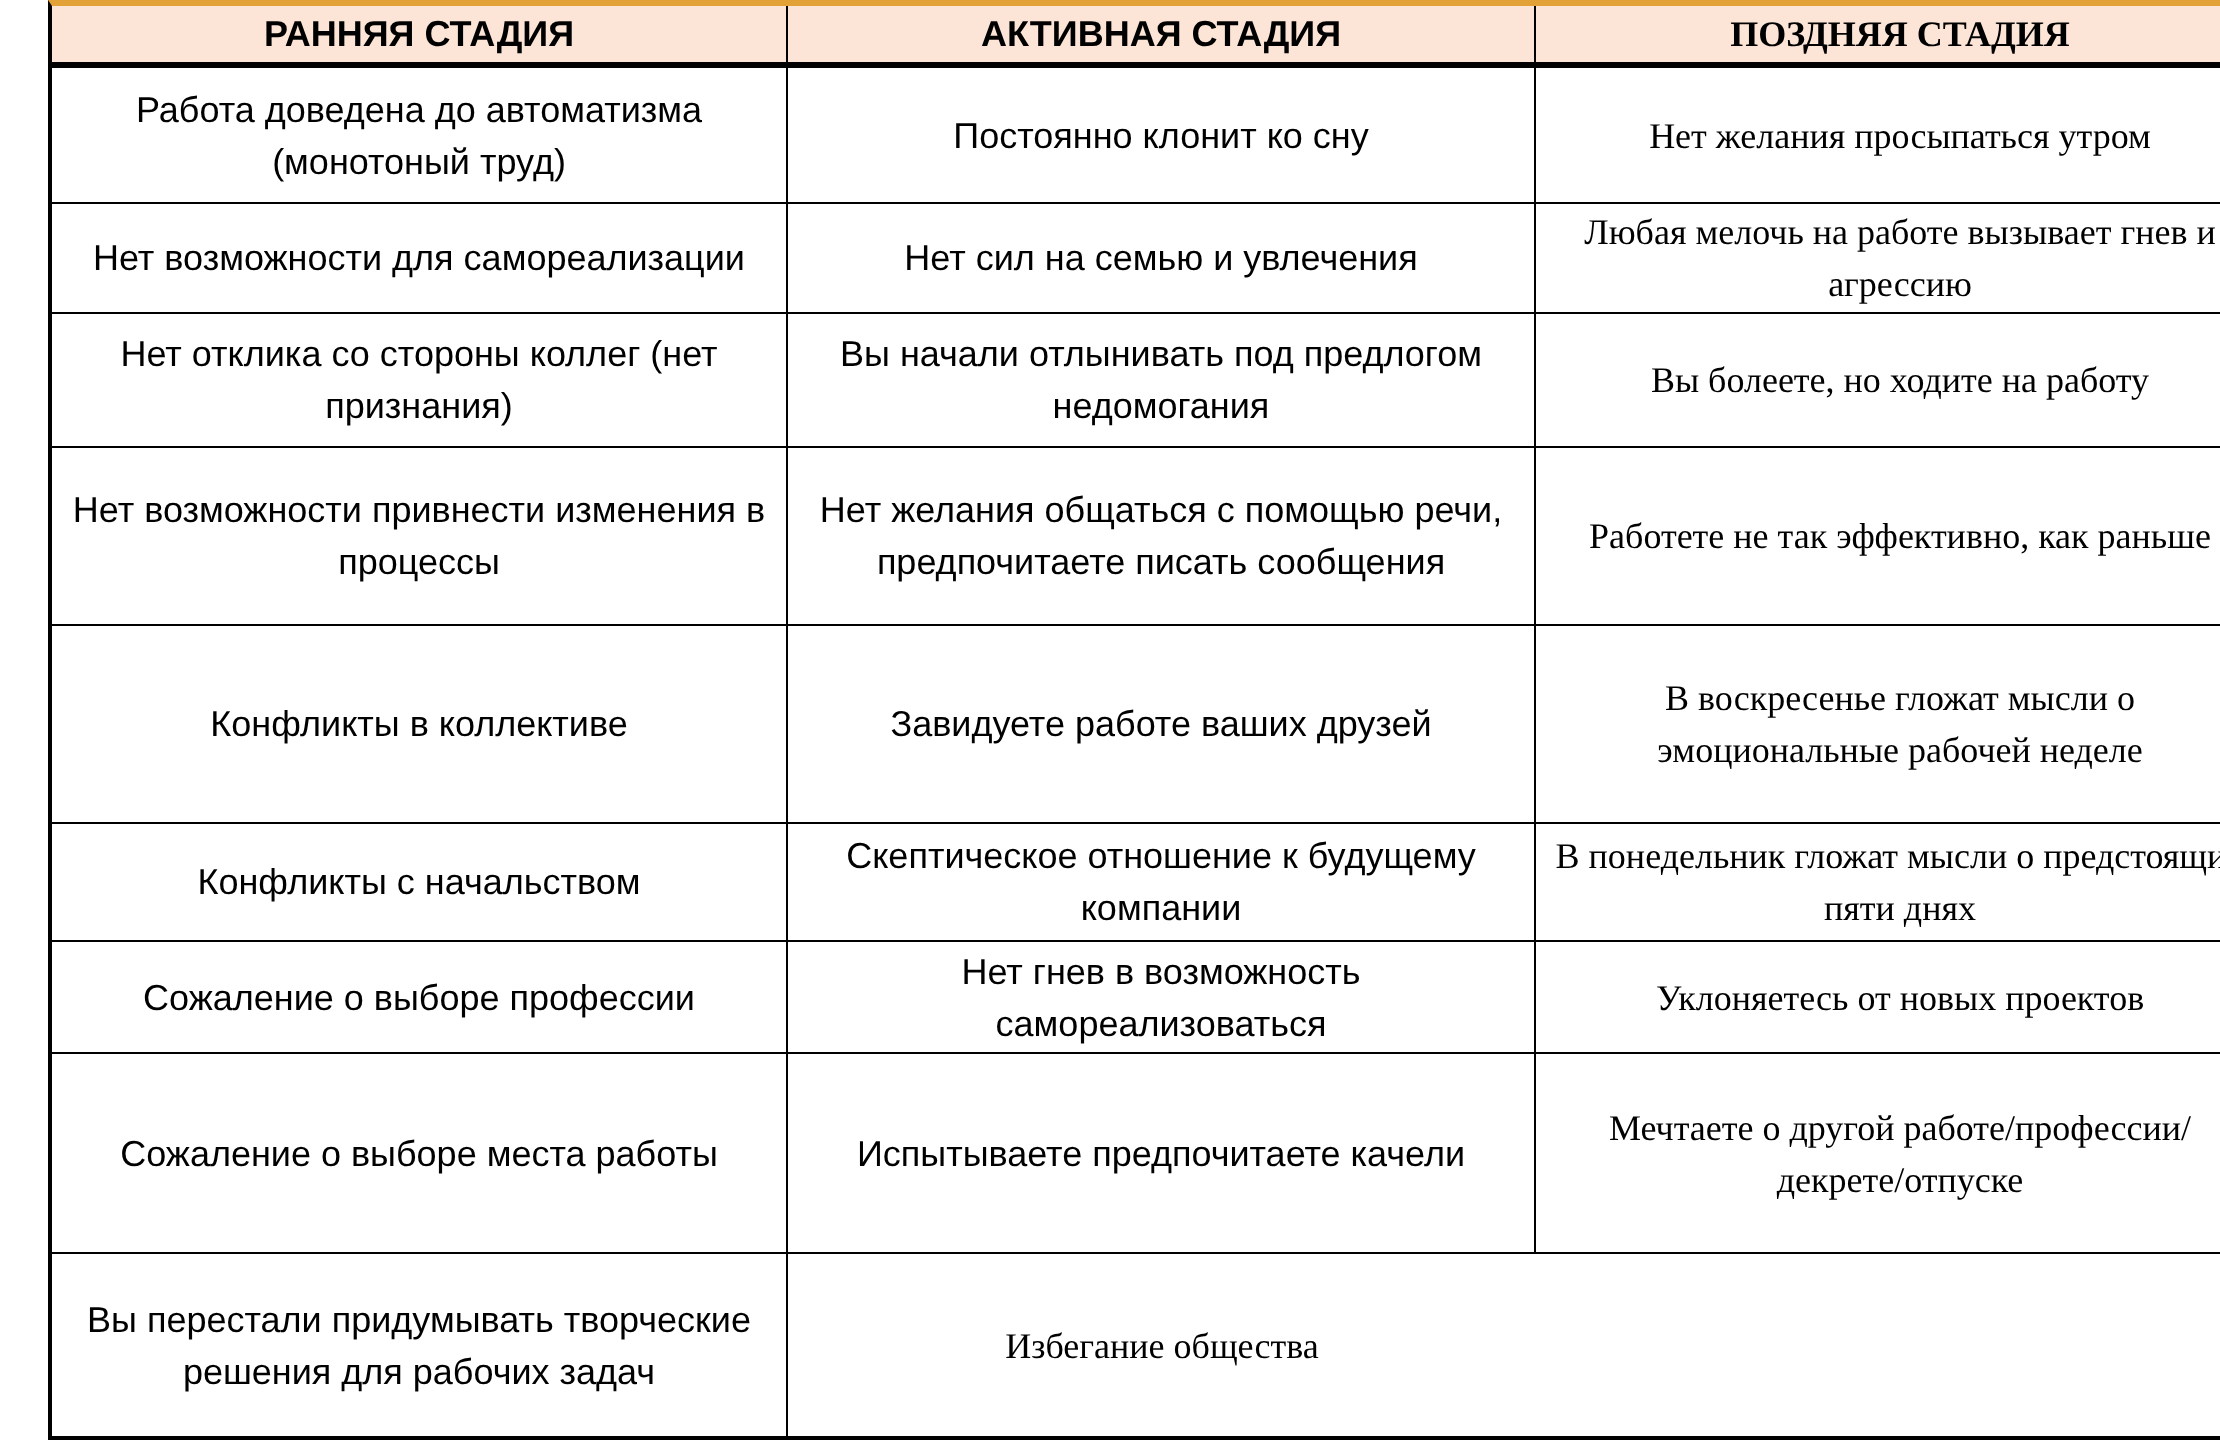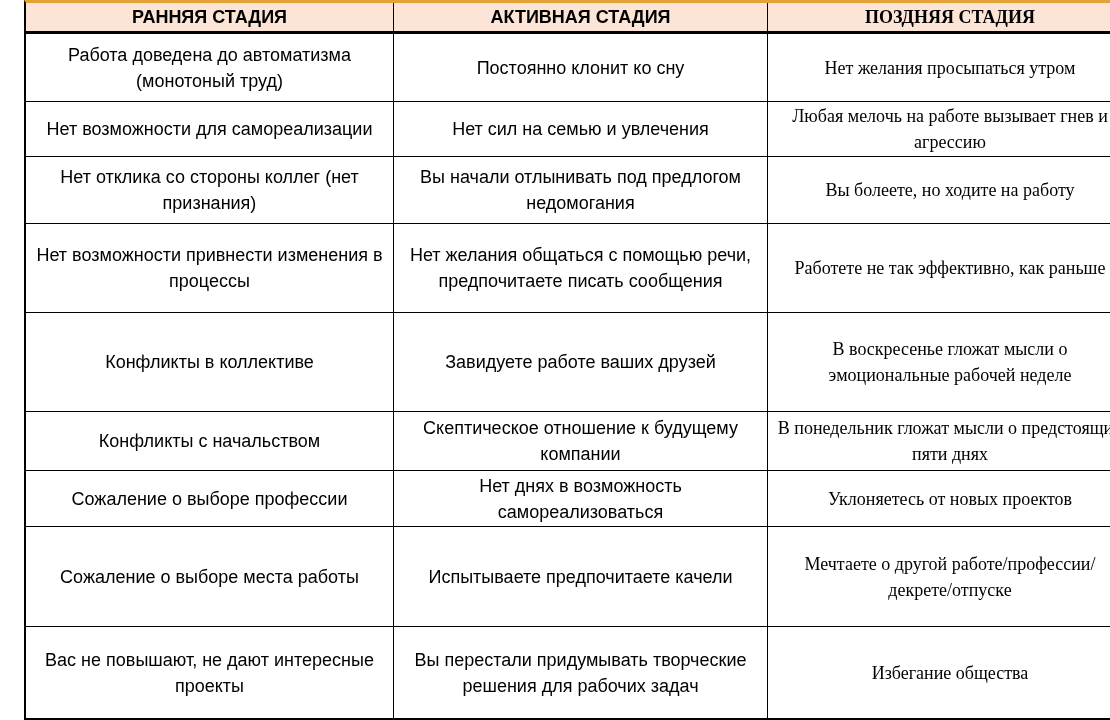--- a/index.html
+++ b/index.html
@@ -74,24 +74,23 @@
 
   <div class="cell">Конфликты в коллективе</div>
   <div class="cell">Завидуете работе ваших друзей</div>
   <div class="cell last-col">В воскресенье гложат мысли о эмоциональные рабочей неделе</div>
 
   <div class="cell">Конфликты с начальством</div>
   <div class="cell">Скептическое отношение к будущему компании</div>
   <div class="cell last-col">В понедельник гложат мысли о предстоящих пяти днях</div>
 
   <div class="cell">Сожаление о выборе профессии</div>
-  <div class="cell">Нет днях в возможность самореализоваться</div>
+  <div class="cell">Нет гнев в возможность самореализоваться</div>
   <div class="cell last-col">Уклоняетесь от новых проектов</div>
 
   <div class="cell">Сожаление о выборе места работы</div>
   <div class="cell">Испытываете предпочитаете качели</div>
   <div class="cell last-col">Мечтаете о другой работе/профессии/декрете/отпуске</div>
 
-  <div class="cell last-row">Вас не повышают, не дают интересные проекты</div>
   <div class="cell last-row">Вы перестали придумывать творческие решения для рабочих задач</div>
   <div class="cell last-col last-row">Избегание общества</div>
 
 </div>
 
 </body></html>

